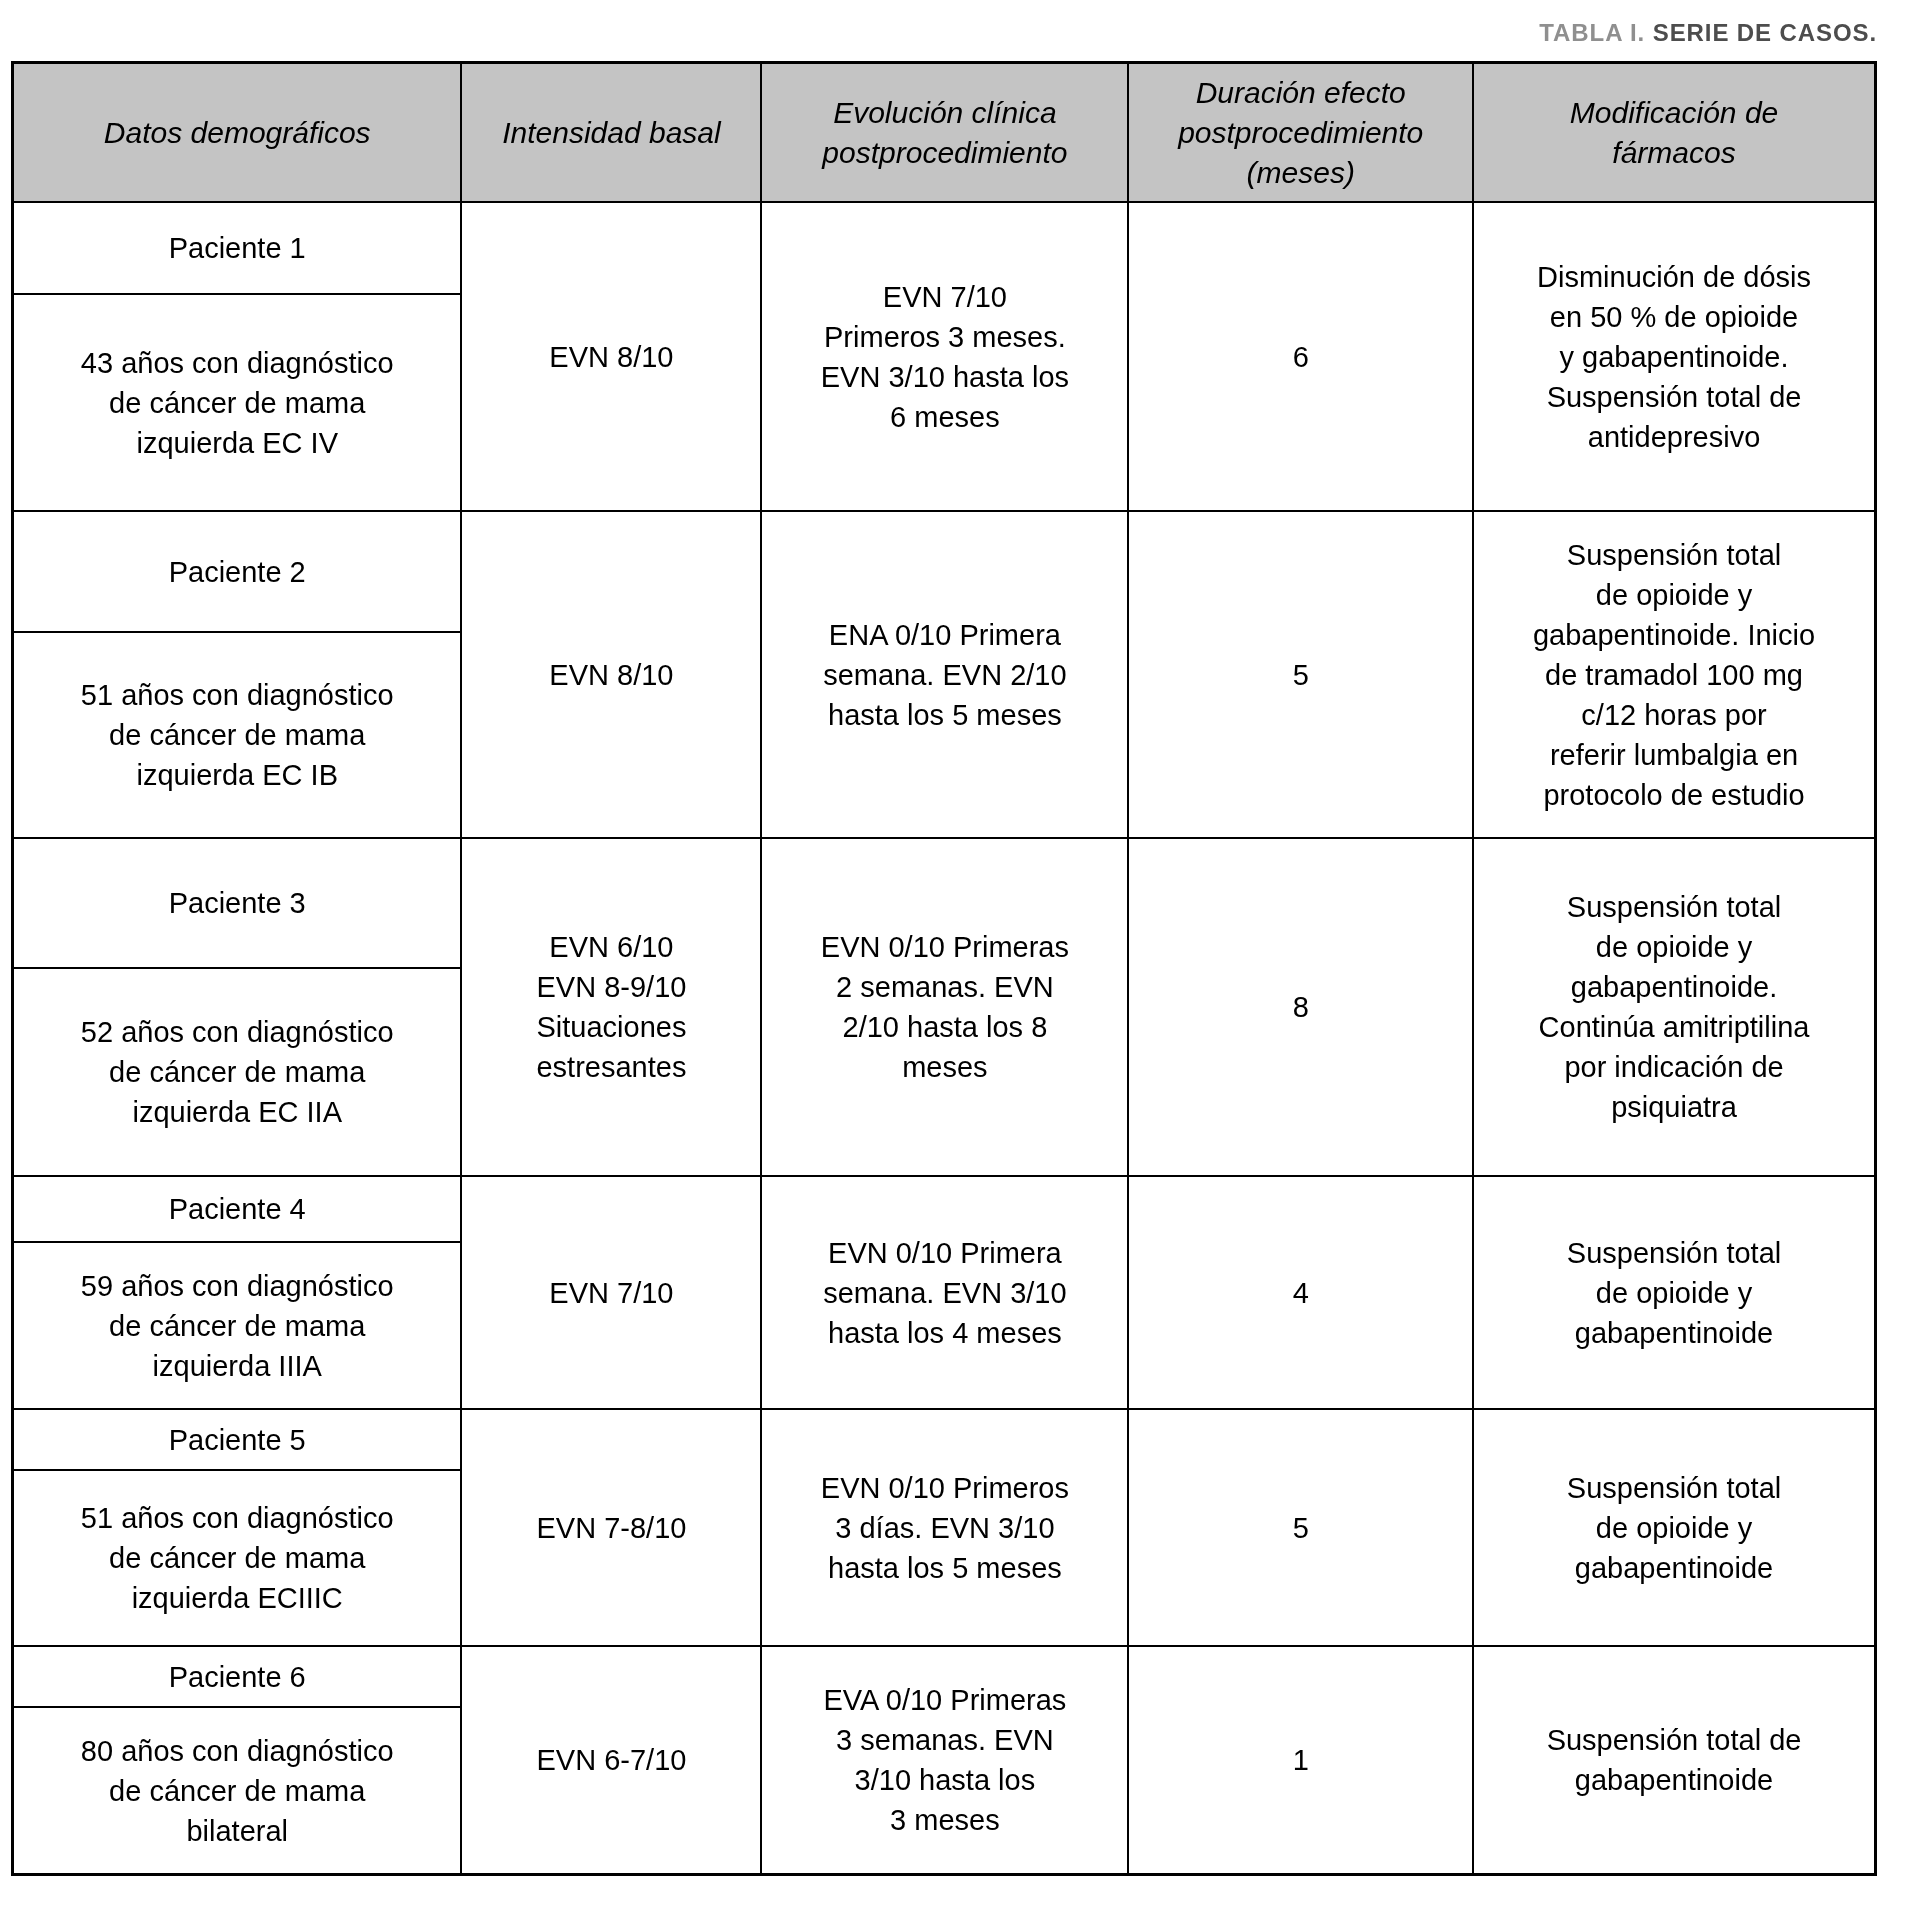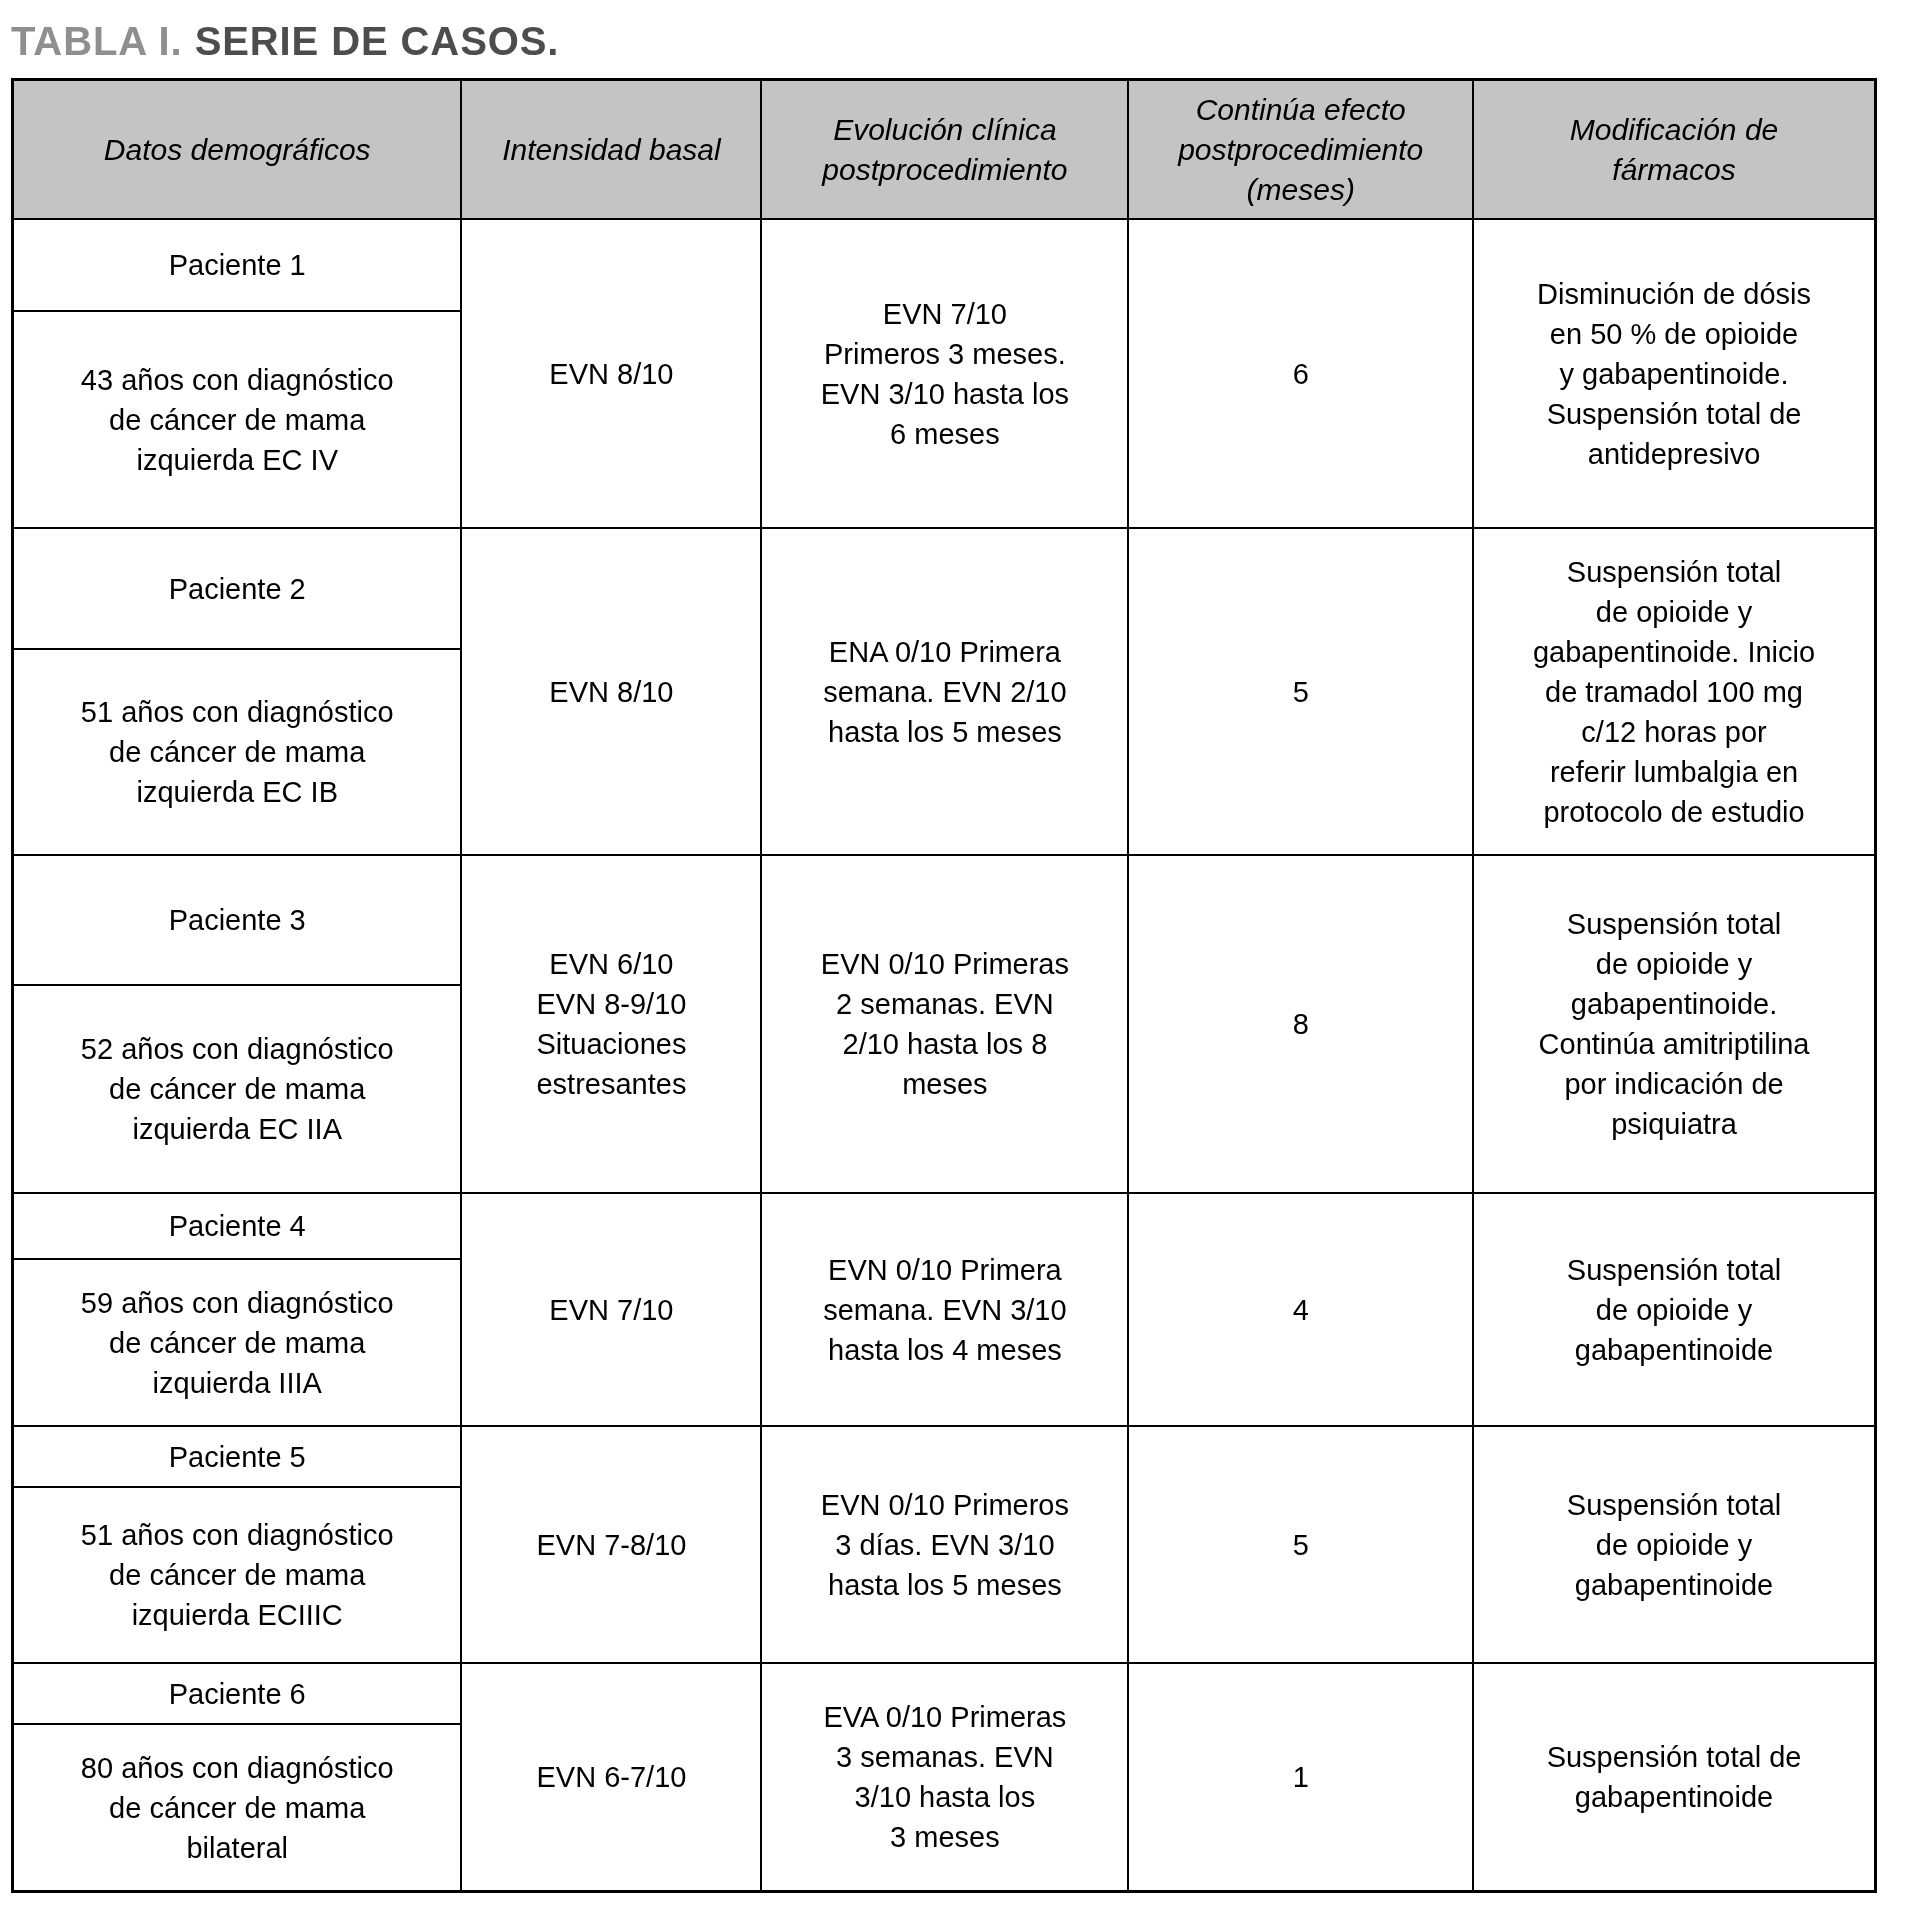--- a/index.html
+++ b/index.html
@@ -9,22 +9,22 @@
     color: #000000;
     font-family: "Liberation Sans", sans-serif;
   }
   .page {
     width: 1927px;
     box-sizing: border-box;
     padding: 13px 0 0 11px;
   }
   .title {
     width: 1866px;
-    text-align: left;
-    font-size: 40px;
+    text-align: right;
+    font-size: 24px;
     font-weight: bold;
     letter-spacing: 0.9px;
     margin: 5.5px 0 14.7px 0;
   }
   .title .tag  { color: #8f8f8f; }
   .title .rest { color: #4d4d4d; }
 
   table.cases {
     border-collapse: collapse;
     table-layout: fixed;
@@ -88,21 +88,21 @@
       <col style="width:19.7%">
       <col style="width:18.5%">
       <col style="width:21.6%">
     </colgroup>
     <thead>
       <tr>
         <th>Datos demográficos</th>
         <th>Intensidad basal</th>
         <th>Evolución clínica
 postprocedimiento</th>
-        <th>Continúa efecto
+        <th>Duración efecto
 postprocedimiento
 (meses)</th>
         <th>Modificación de
 fármacos</th>
       </tr>
     </thead>
     <tbody>
 
       <tr>
         <td class="first g1l">Paciente 1</td>

